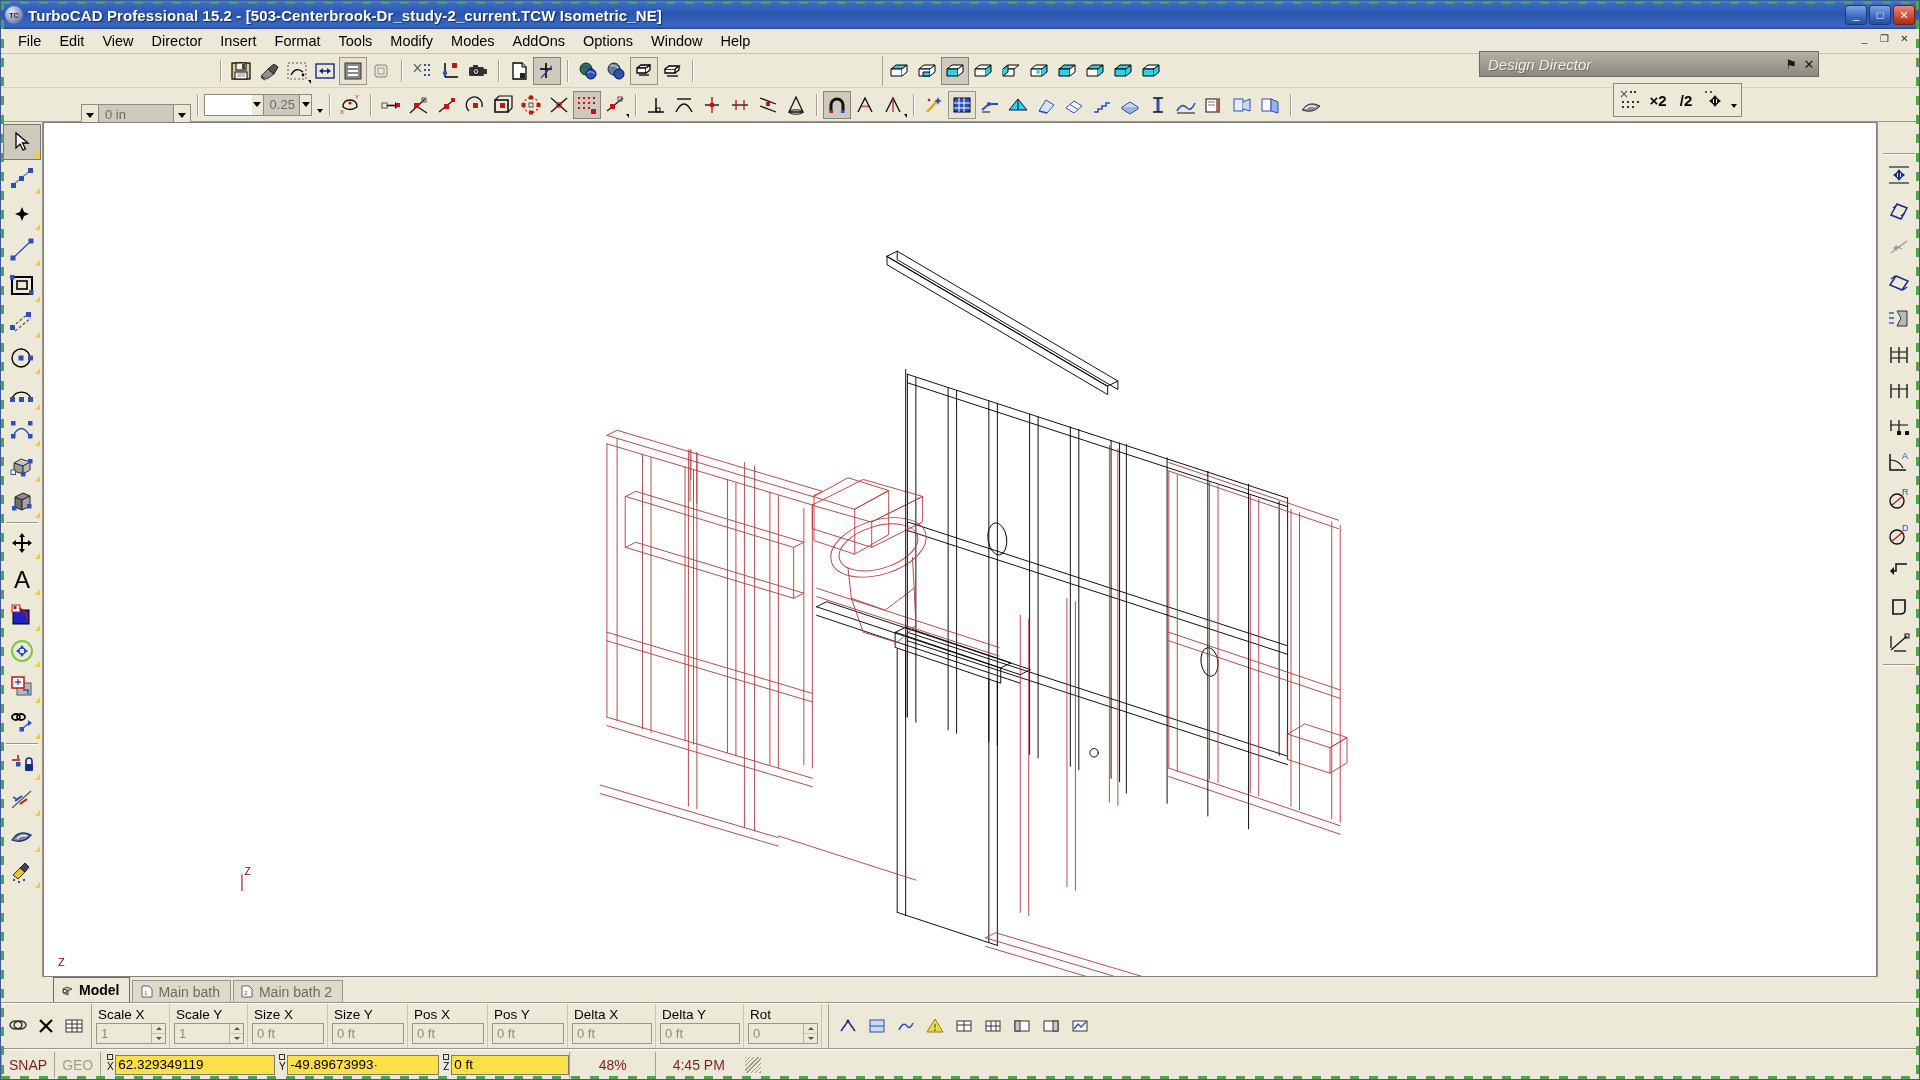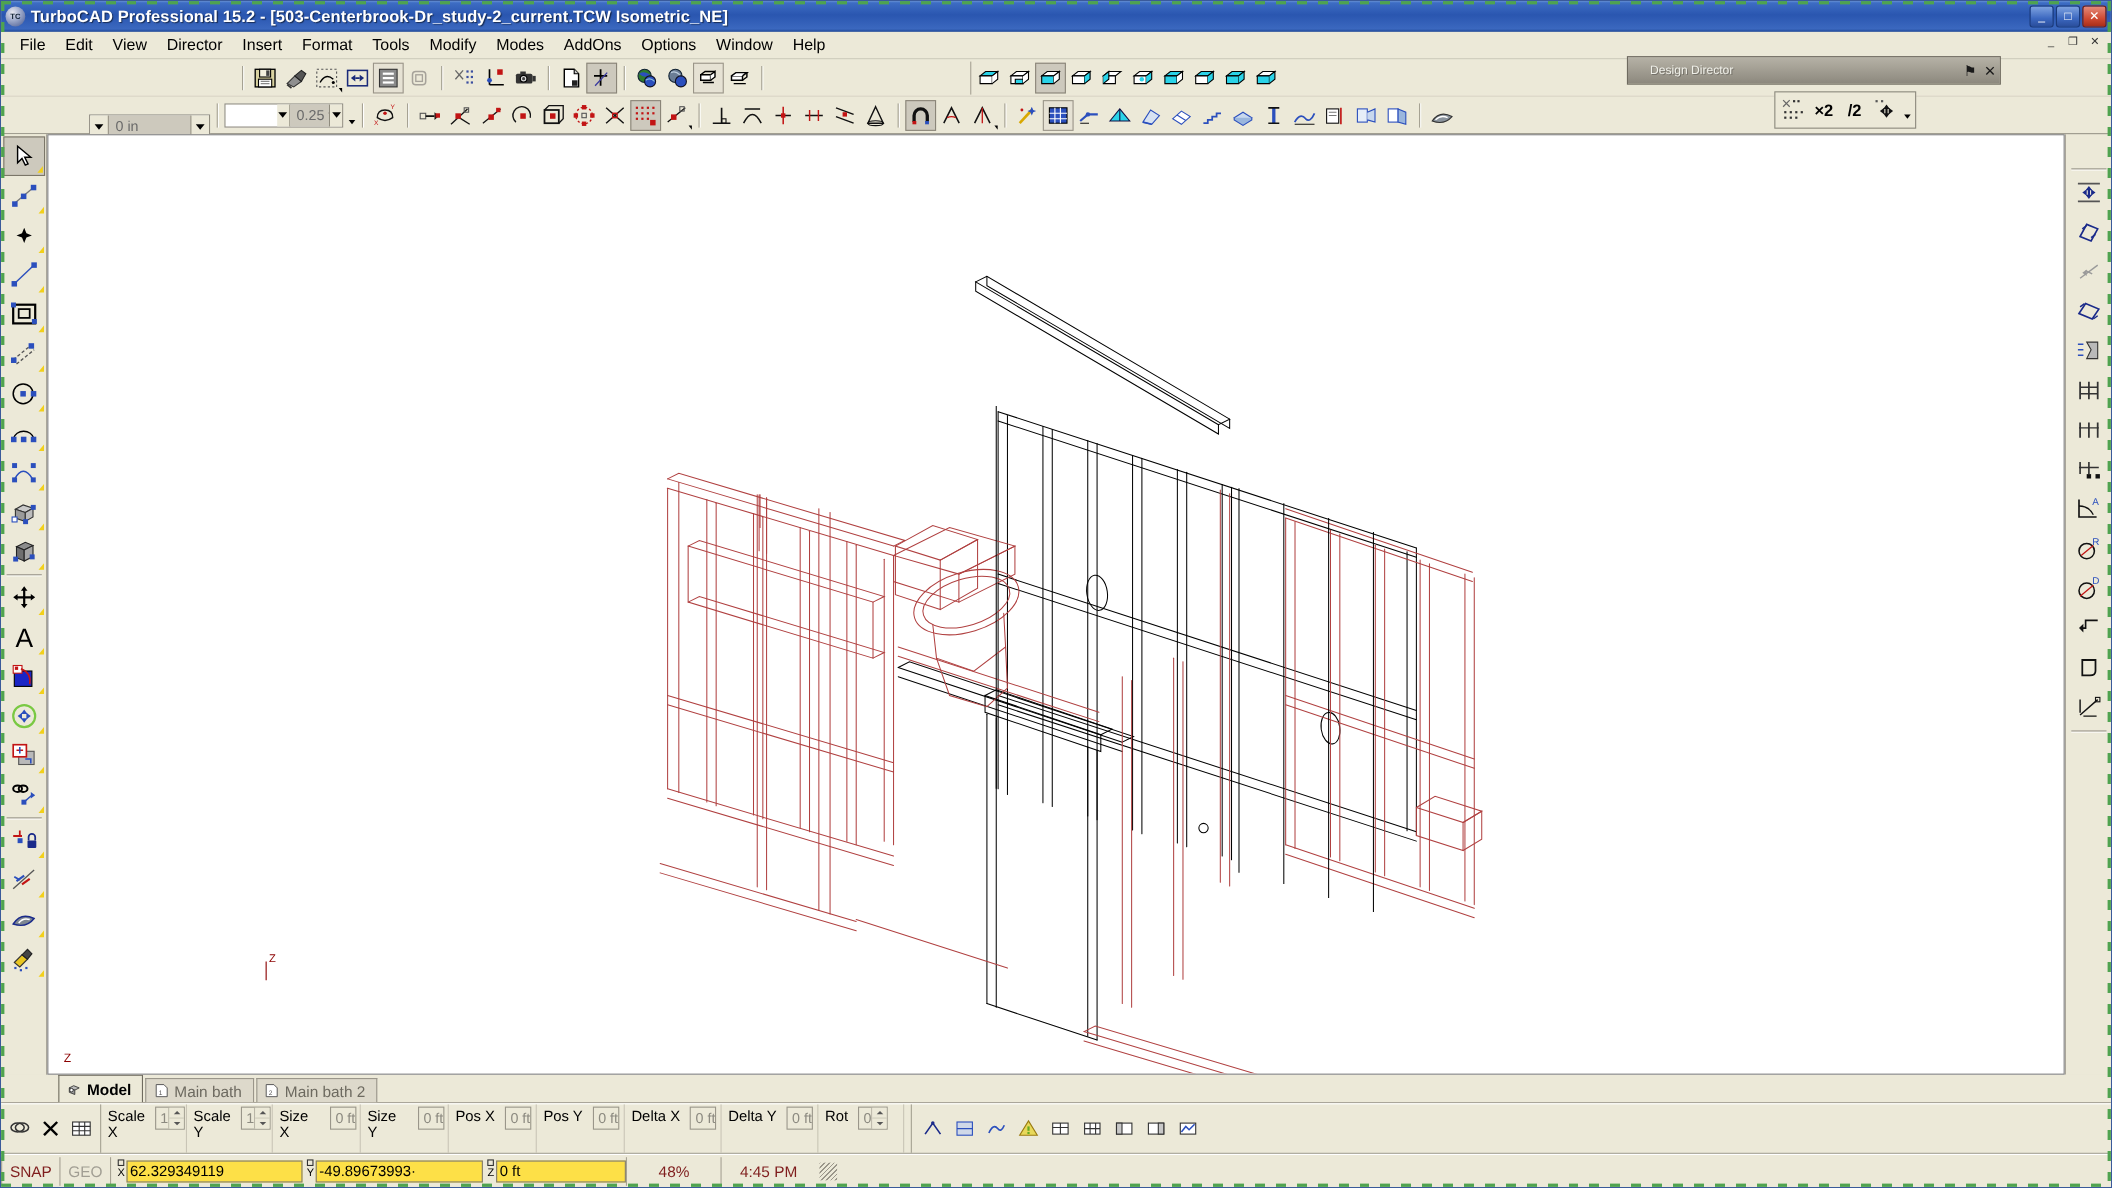--- a/index.html
+++ b/index.html
@@ -242,21 +242,21 @@
     display: flex; align-items: stretch;
     border-bottom: 1px solid #9a968a;
   }
   .pb-icons {
     display:flex; align-items:center; gap:2px; padding: 0 4px;
     border-right: 1px solid #a6a293;
   }
   .pb-ic { width: 26px; height: 26px; display:flex;align-items:center;justify-content:center;}
   .pb-fields { display: flex; align-items: stretch; }
   .pfield {
-    display:flex; flex-direction: row;
+    display:flex; flex-direction: column;
     border-right: 1px solid #c9c5b6;
     padding: 2px 0 0 0;
   }
   .pfield .plabel {
     font-size: 13.5px; color: #000; padding: 1px 5px 1px 6px;
     font-family: "Liberation Sans", sans-serif;
   }
   .pfield .pinput {
     display:flex; align-items:center;
     height: 21px;
@@ -333,23 +333,24 @@
   .design-director {
     position: absolute;
     left: 1478px; top: 50px;
     width: 340px; height: 26px;
     background: linear-gradient(to bottom, #b6b2a6, #9f9b90 55%, #8c887d);
     border: 1px solid #6f6b60;
     display:flex; align-items:center;
     z-index: 20;
   }
   .dd-title {
-    flex:1 1 auto; color: #efefe8; font-size: 11px; padding-left: 20px;
+    flex:1 1 auto; color: #efefe8; font-size: 15px; padding-left: 8px;
     text-shadow: 1px 1px 0 rgba(0,0,0,0.25);
     font-family: "Liberation Sans", sans-serif;
+    font-style: italic;
   }
   .dd-ic { width: 18px; height: 18px; display:flex;align-items:center;justify-content:center; color:#1a1a1a; font-size:13px;}
 
   
   .mini-tb {
     position: absolute; left: 1612px; top: 82px;
     height: 34px; background:#ece9d8;
     border: 1px solid #8c887d;
     display:flex; align-items:center; padding: 0 2px;
     z-index: 19;

